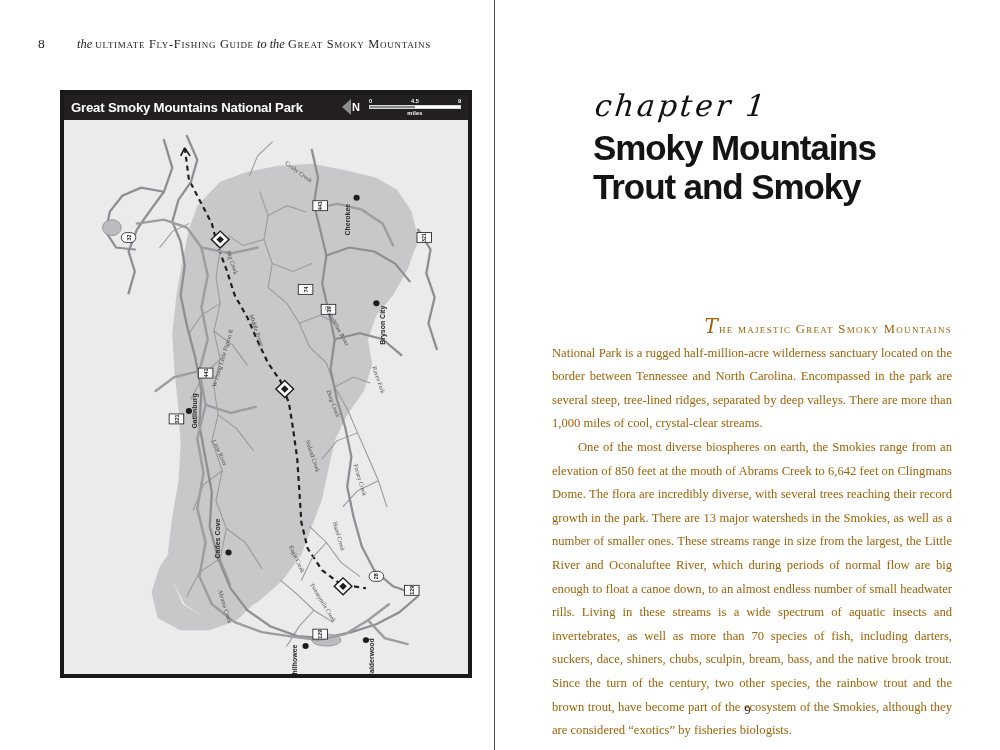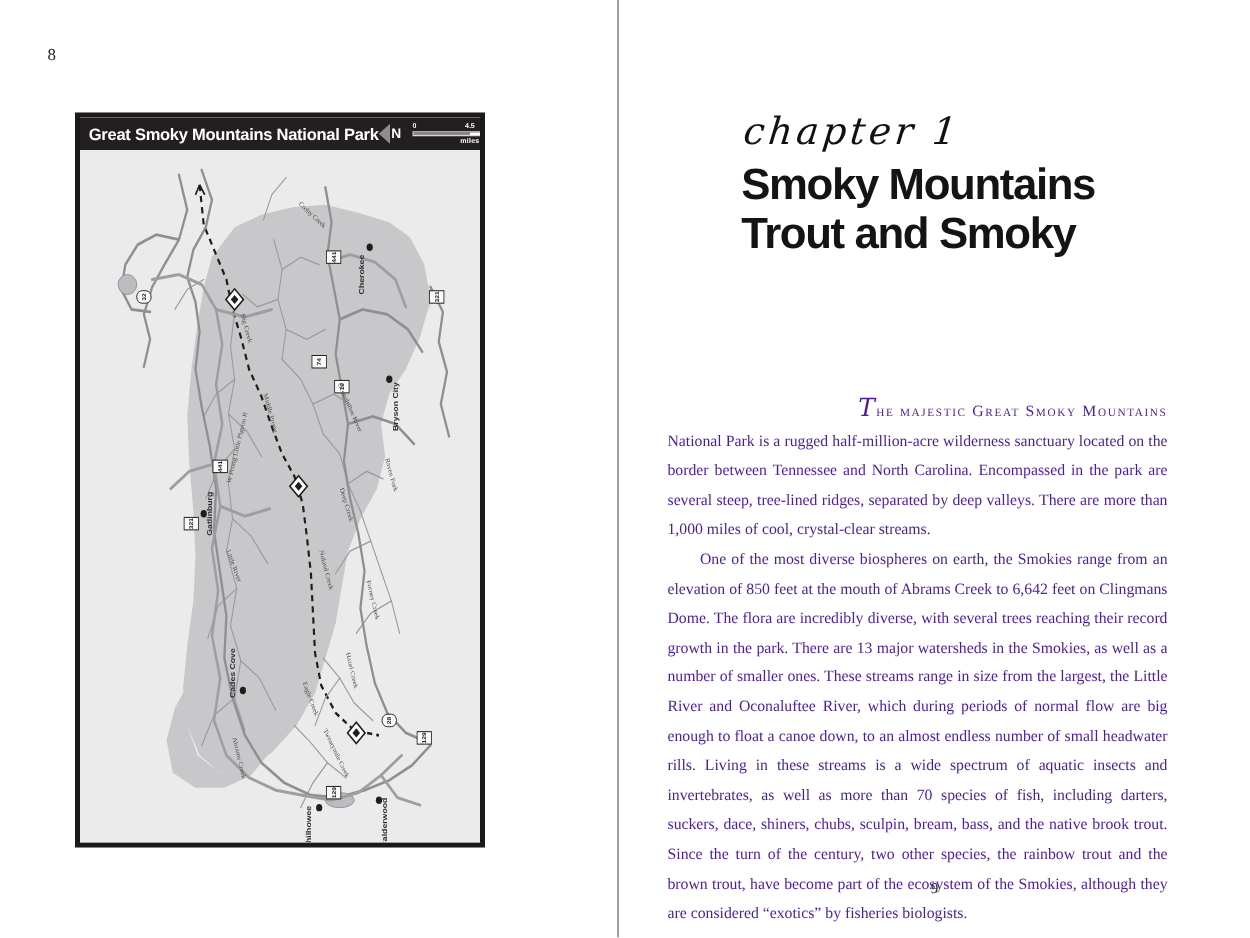--- a/index.html
+++ b/index.html
@@ -60,21 +60,21 @@
   .head-title .sc {
     font-variant: small-caps;
     letter-spacing: .7px;
   }
 
   
   .map-figure {
     position: absolute;
     left: 60px;
     top: 90px;
-    width: 328px;
+    width: 412px;
     height: 588px;
     border: 4px solid #1a1a1a;
     background: #ececed;
     box-sizing: border-box;
     overflow: hidden;
   }
   .map-titlebar {
     position: relative;
     height: 26px;
     background: #231f20;
@@ -197,23 +197,23 @@
     font-weight: bold;
     font-size: 35px;
     line-height: 1.12;
     letter-spacing: -1.1px;
     color: #141414;
   }
 
   .body-col {
     position: absolute;
     top: 318px;
-    left: 39px;
+    left: 57px;
     width: 400px;
-    color: #4c1d95;
+    color: #a16207;
   }
   .body-col p {
     margin: 0;
     font-family: "Liberation Serif", serif;
     font-size: 12.6px;
     line-height: 23.6px;
     text-align: justify;
     text-indent: 26px;
   }
   .body-col p.first { text-indent: 0; }
@@ -248,20 +248,26 @@
 </style>
 </head>
 <body>
 
 <div class="spread">
 
   <div class="page page-left">
 
     <div class="running-head">
       <span class="folio-left">8</span>
+      <span class="head-title">
+        <span class="it">the</span>
+        <span class="sc">ultimate Fly-Fishing Guide</span>
+        <span class="it">to the</span>
+        <span class="sc">Great Smoky Mountains</span>
+      </span>
     </div>
 
     <div class="map-figure">
 
       <div class="map-titlebar">
         <span class="map-title-text">Great Smoky Mountains National Park</span>
 
         <div class="map-title-right">
           <div class="north-arrow">
             <span class="tri"></span>

